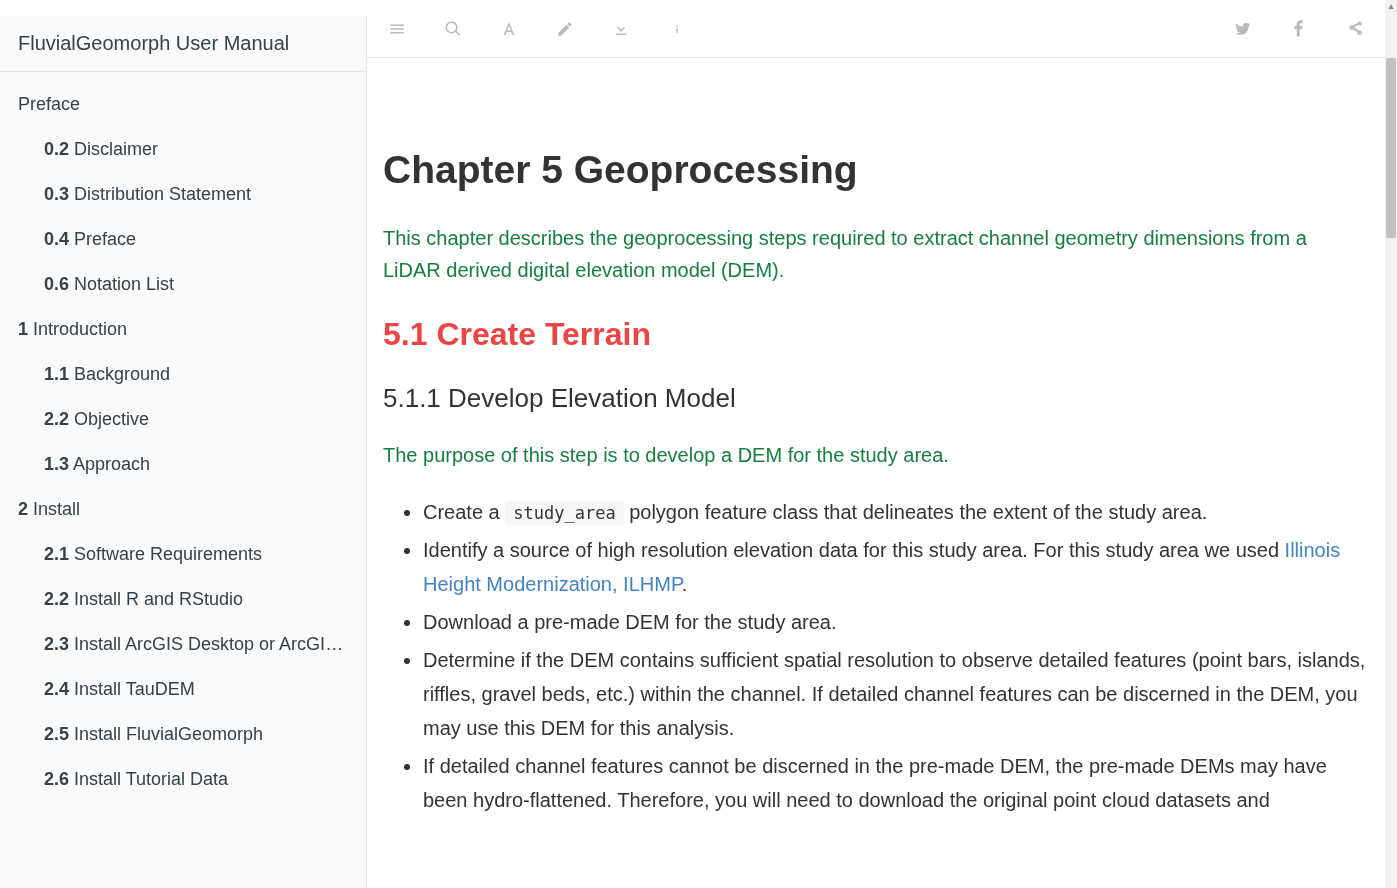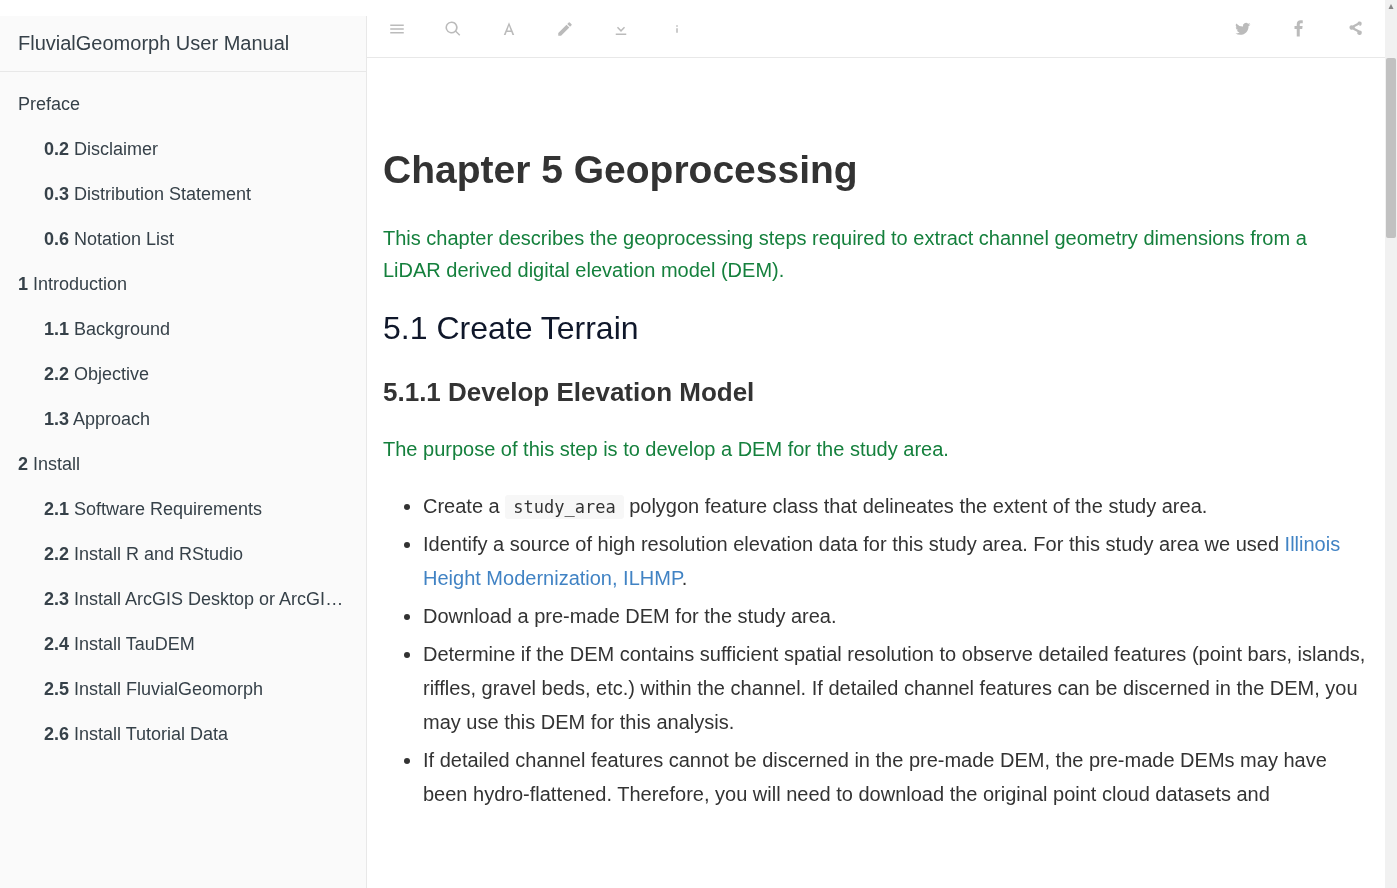--- a/index.html
+++ b/index.html
@@ -81,27 +81,27 @@
       padding: 60px 16px 40px 16px;
     }
     .content h1 {
       font-size: 39px;
       font-weight: 700;
       color: #333;
       margin: 30px 0 30px 0;
     }
     .content h2 {
       font-size: 32px;
-      font-weight: 400;
-      color: #0f172a;
-      margin: 24px 0 30px 0;
+      font-weight: 700;
+      color: #ef4444;
+      margin: 30px 0 30px 0;
     }
     .content h3 {
       font-size: 26px;
-      font-weight: 700;
+      font-weight: 400;
       color: #333;
       margin: 30px 0 25px 0;
     }
     .content p {
       font-size: 20px;
       line-height: 1.6;
       color: #15803d;
       margin: 24px 0;
     }
     .content ul {
@@ -148,20 +148,21 @@
   </style>
 </head>
 <body>
 
 <div class="sidebar">
   <div class="sidebar-title">FluvialGeomorph User Manual</div>
   <div class="nav" id="nav">
       <div class="nav-item-l1">Preface</div>
       <div class="nav-item-l2"><span class="nav-num">0.2</span> Disclaimer</div>
       <div class="nav-item-l2"><span class="nav-num">0.3</span> Distribution Statement</div>
+      <div class="nav-item-l2"><span class="nav-num">0.4</span> Preface</div>
       <div class="nav-item-l2"><span class="nav-num">0.6</span> Notation List</div>
       <div class="nav-item-l1"><span class="nav-num">1</span> Introduction</div>
       <div class="nav-item-l2"><span class="nav-num">1.1</span> Background</div>
       <div class="nav-item-l2"><span class="nav-num">2.2</span> Objective</div>
       <div class="nav-item-l2"><span class="nav-num">1.3</span> Approach</div>
       <div class="nav-item-l1"><span class="nav-num">2</span> Install</div>
       <div class="nav-item-l2"><span class="nav-num">2.1</span> Software Requirements</div>
       <div class="nav-item-l2"><span class="nav-num">2.2</span> Install R and RStudio</div>
       <div class="nav-item-l2"><span class="nav-num">2.3</span> Install ArcGIS Desktop or ArcGIS Pro</div>
       <div class="nav-item-l2"><span class="nav-num">2.4</span> Install TauDEM</div>

